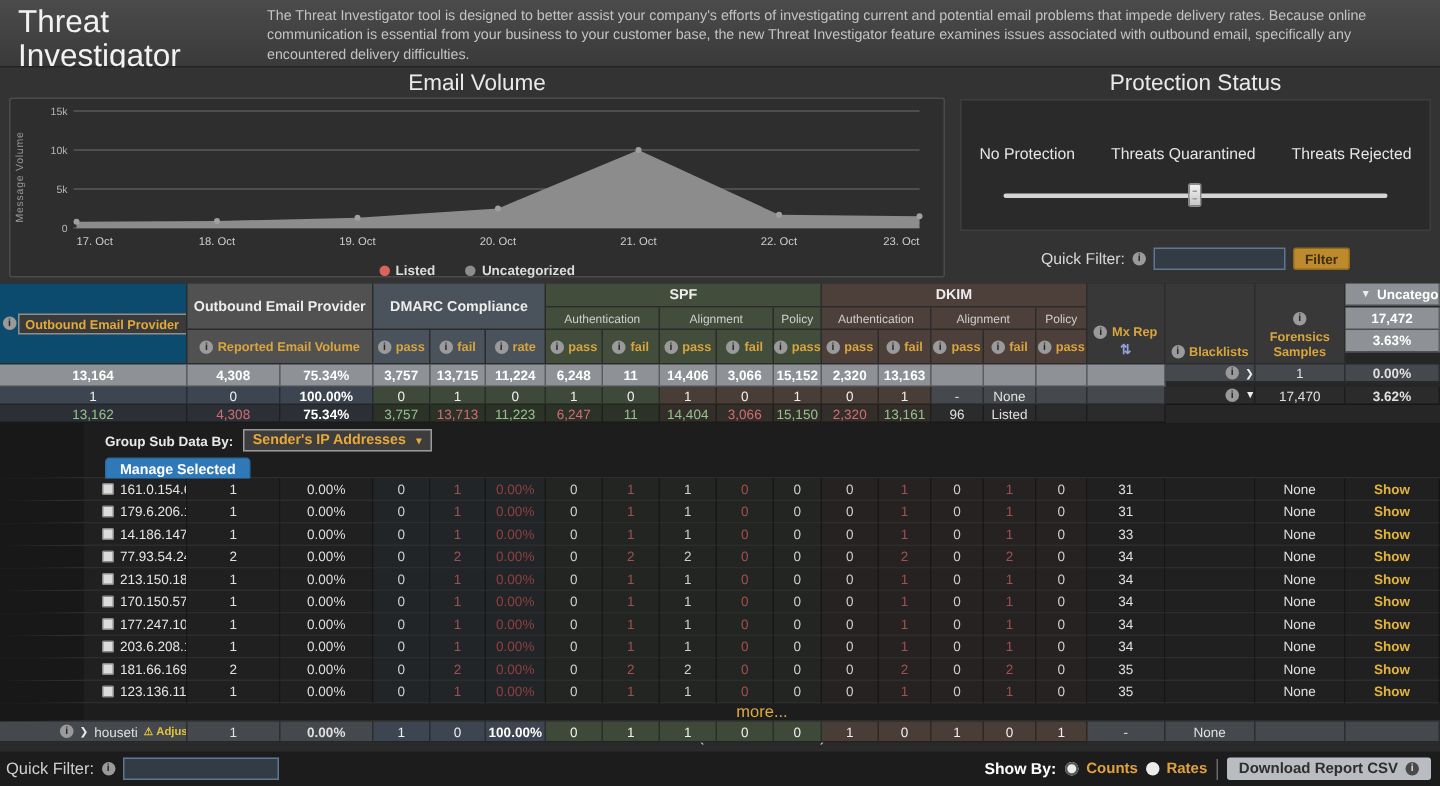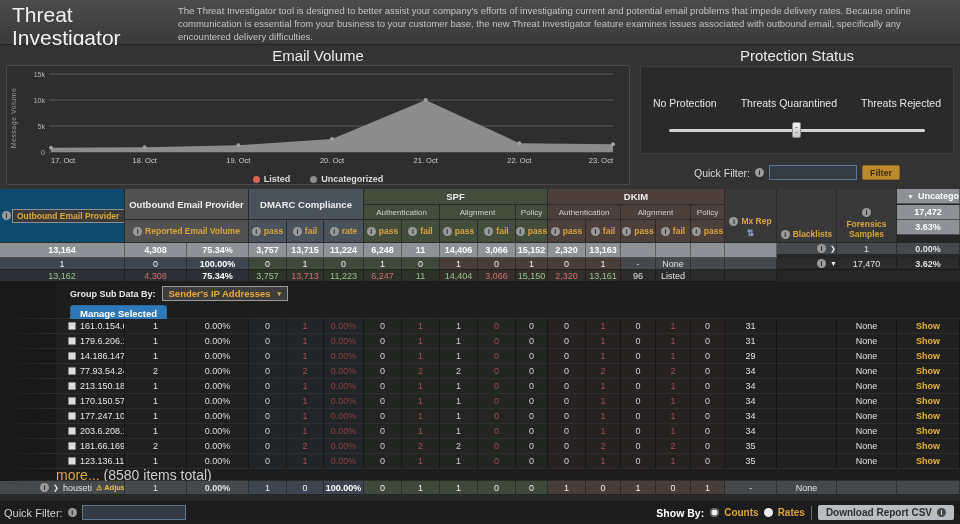--- a/index.html
+++ b/index.html
@@ -94,21 +94,21 @@
 
 .ip-name{border-left:56px solid #181818;padding-left:12px !important;gap:6px;}
 .cb{width:8px;height:8px;background:#dcdcdc;border:1px solid #8a8a8a;border-radius:1px;flex:none;cursor:pointer;}
 .ipname{color:#e6e6e6;}
 .show-link{color:#e2b33c;cursor:pointer;font-weight:bold;}
 
 .sub-controls{grid-column:1/-1;background:#1d1d1d;border-left:56px solid #181818;border-bottom:1px solid #2d2d2d;padding:4px 0 4px 14px;display:flex;flex-direction:column;gap:4px;height:37px;}
 .sub-line1{display:flex;align-items:center;gap:6px;font-size:9px;color:#e8e8e8;font-weight:bold;}
 .sub-dd{background:#3d3d3d;border:1px solid #9a9a9a;color:#e8a93b;font-size:9.5px;font-weight:bold;padding:1px 6px;display:inline-flex;gap:7px;align-items:center;cursor:pointer;}
 .manage-btn{background:#3079b8;border:1px solid #2b6aa1;color:#fff;font-weight:bold;font-size:9.5px;padding:2px 9px;border-radius:3px;width:max-content;cursor:pointer;}
-.more-row{grid-column:1/-1;background:#1d1d1d;border-left:56px solid #181818;border-bottom:1px solid #2d2d2d;display:flex;align-items:center;gap:4px;height:12px;font-size:14px;color:#cdcdcd;}
+.more-row{grid-column:1/-1;background:#1d1d1d;border-left:56px solid #181818;border-bottom:1px solid #2d2d2d;display:flex;align-items:center;gap:4px;height:12px;font-size:11px;color:#cdcdcd;flex-direction:column;}
 .more-link{color:#e2a93b;cursor:pointer;}
 
 
 .bottombar{margin-top:auto;height:23px;background:#1c1c1c;display:flex;justify-content:space-between;align-items:center;padding:0 6px 0 4px;flex:none;}
 .qf-bottom{display:flex;gap:5px;align-items:center;font-size:11px;color:#cfcfcf;}
 .qf-input2{width:104px;height:15px;background:#333b45;border:1px solid #5b7794;color:#ddd;font-size:9px;padding:0 3px;}
 .showby{display:flex;align-items:center;gap:6px;}
 .showby-label{color:#fff;font-weight:bold;font-size:10.5px;}
 .radio{width:9px;height:9px;border-radius:50%;background:#ececec;display:inline-block;cursor:pointer;}
 .radio.sel{box-shadow:inset 0 0 0 1.5px #555;}
@@ -451,21 +451,21 @@
       <div class="cell r-ip h-ip sec-spf t-pass">0</div>
       <div class="cell r-ip h-ip sec-spf t-fail">1</div>
       <div class="cell r-ip h-ip sec-spf t-pass">1</div>
       <div class="cell r-ip h-ip sec-spf t-fail">0</div>
       <div class="cell r-ip h-ip sec-spf t-pass">0</div>
       <div class="cell r-ip h-ip sec-dkim t-pass">0</div>
       <div class="cell r-ip h-ip sec-dkim t-fail">1</div>
       <div class="cell r-ip h-ip sec-dkim t-pass">0</div>
       <div class="cell r-ip h-ip sec-dkim t-fail">1</div>
       <div class="cell r-ip h-ip sec-dkim t-pass">0</div>
-      <div class="cell r-ip h-ip">29</div>
+      <div class="cell r-ip h-ip">33</div>
       <div class="cell r-ip h-ip"></div>
       <div class="cell r-ip h-ip">None</div>
       <div class="cell r-ip h-ip">
         <span class="show-link">Show</span>
       </div>
       <div class="cell name r-ip h-ip ip-name">
         <span class="cb"></span>
         <span class="ipname">77.93.54.244</span>
       </div>
       <div class="cell r-ip h-ip">2</div>

